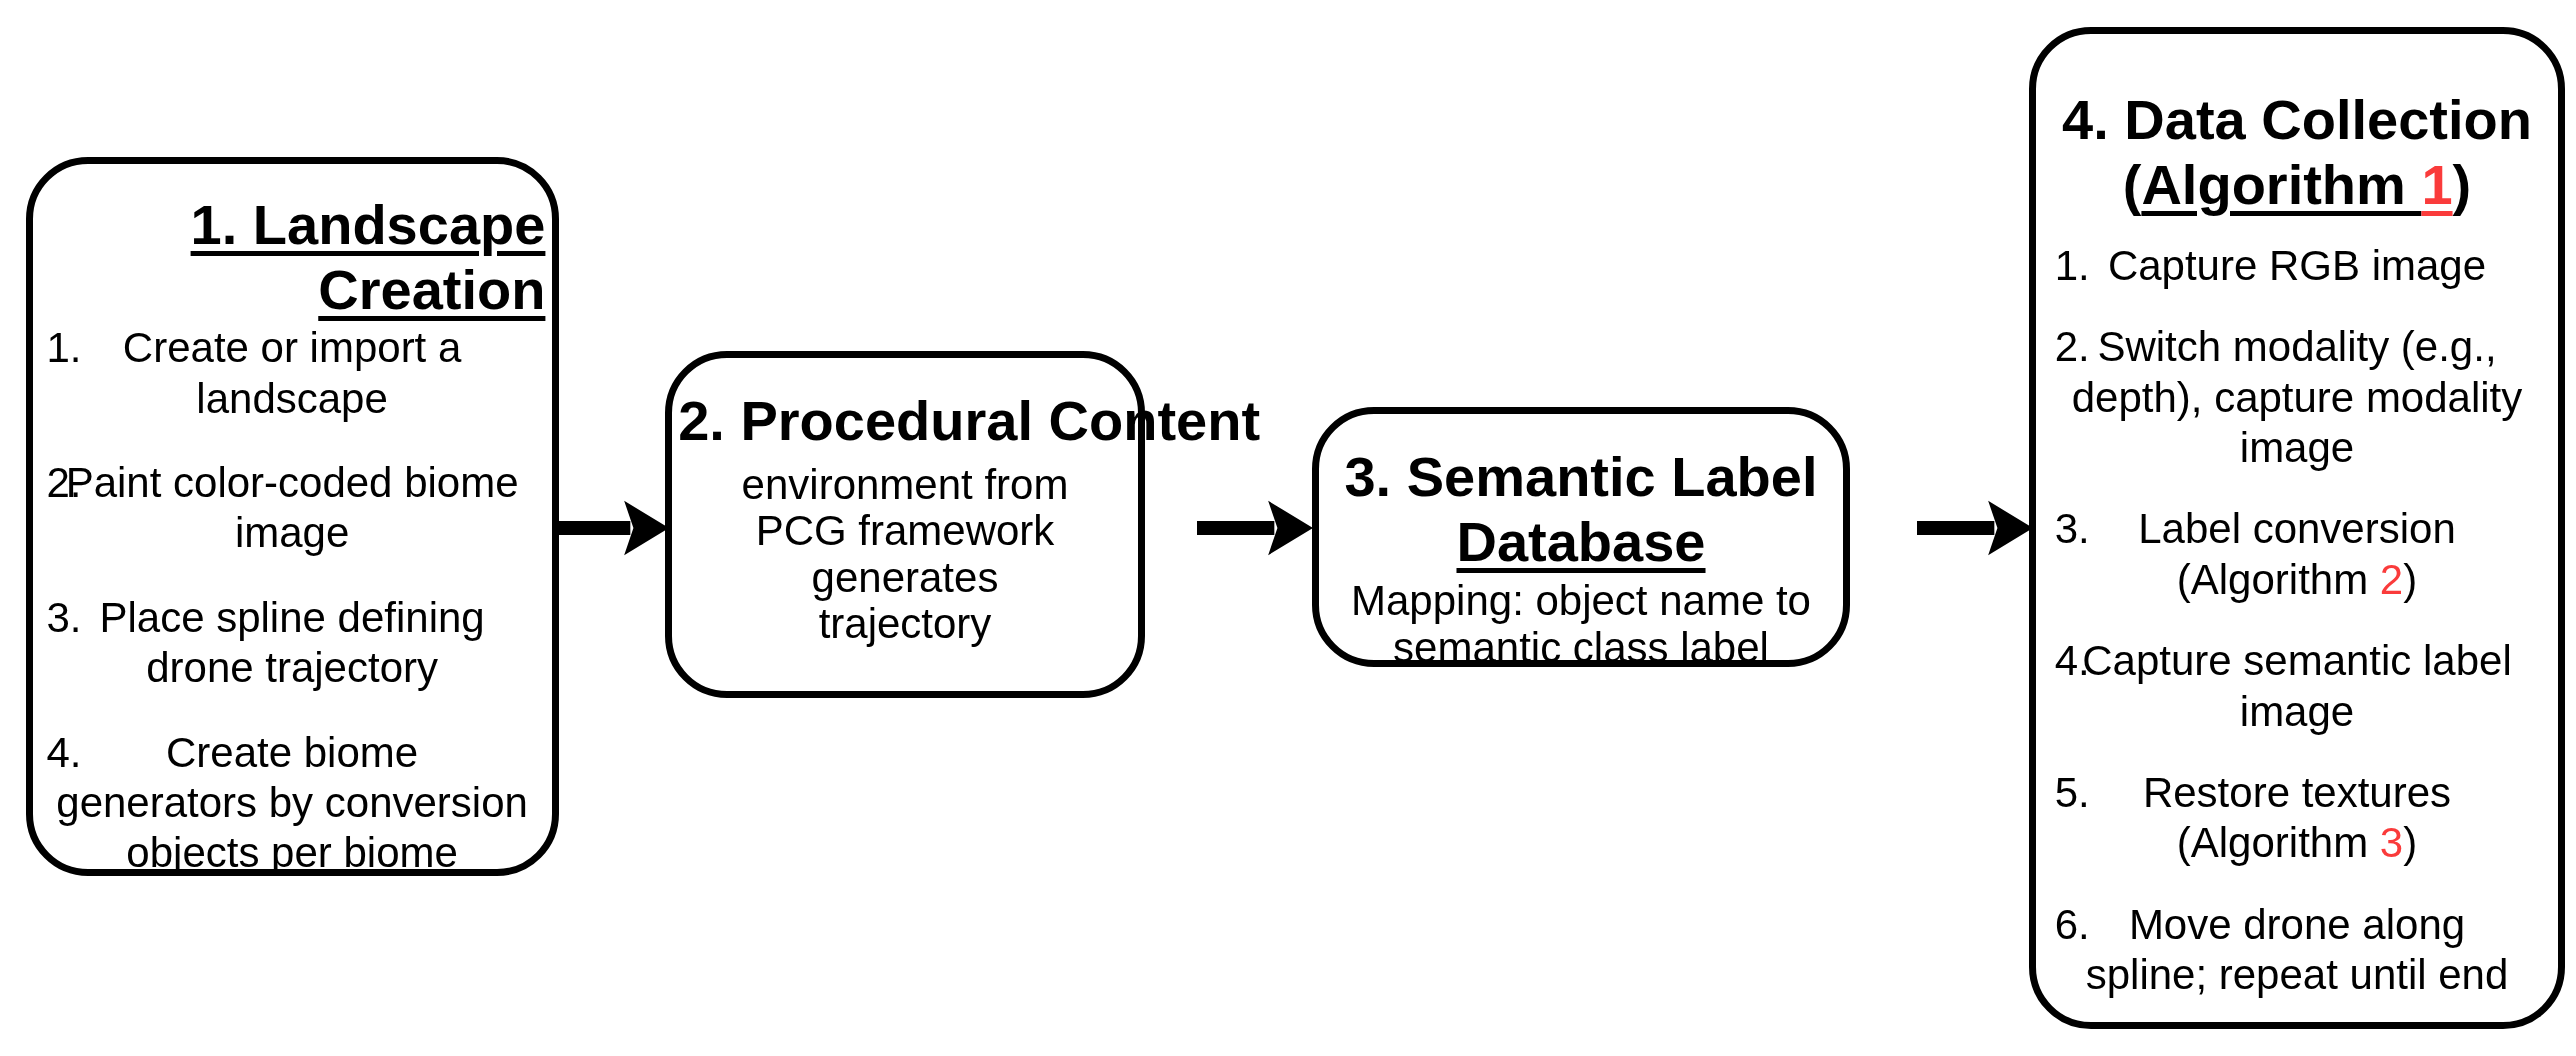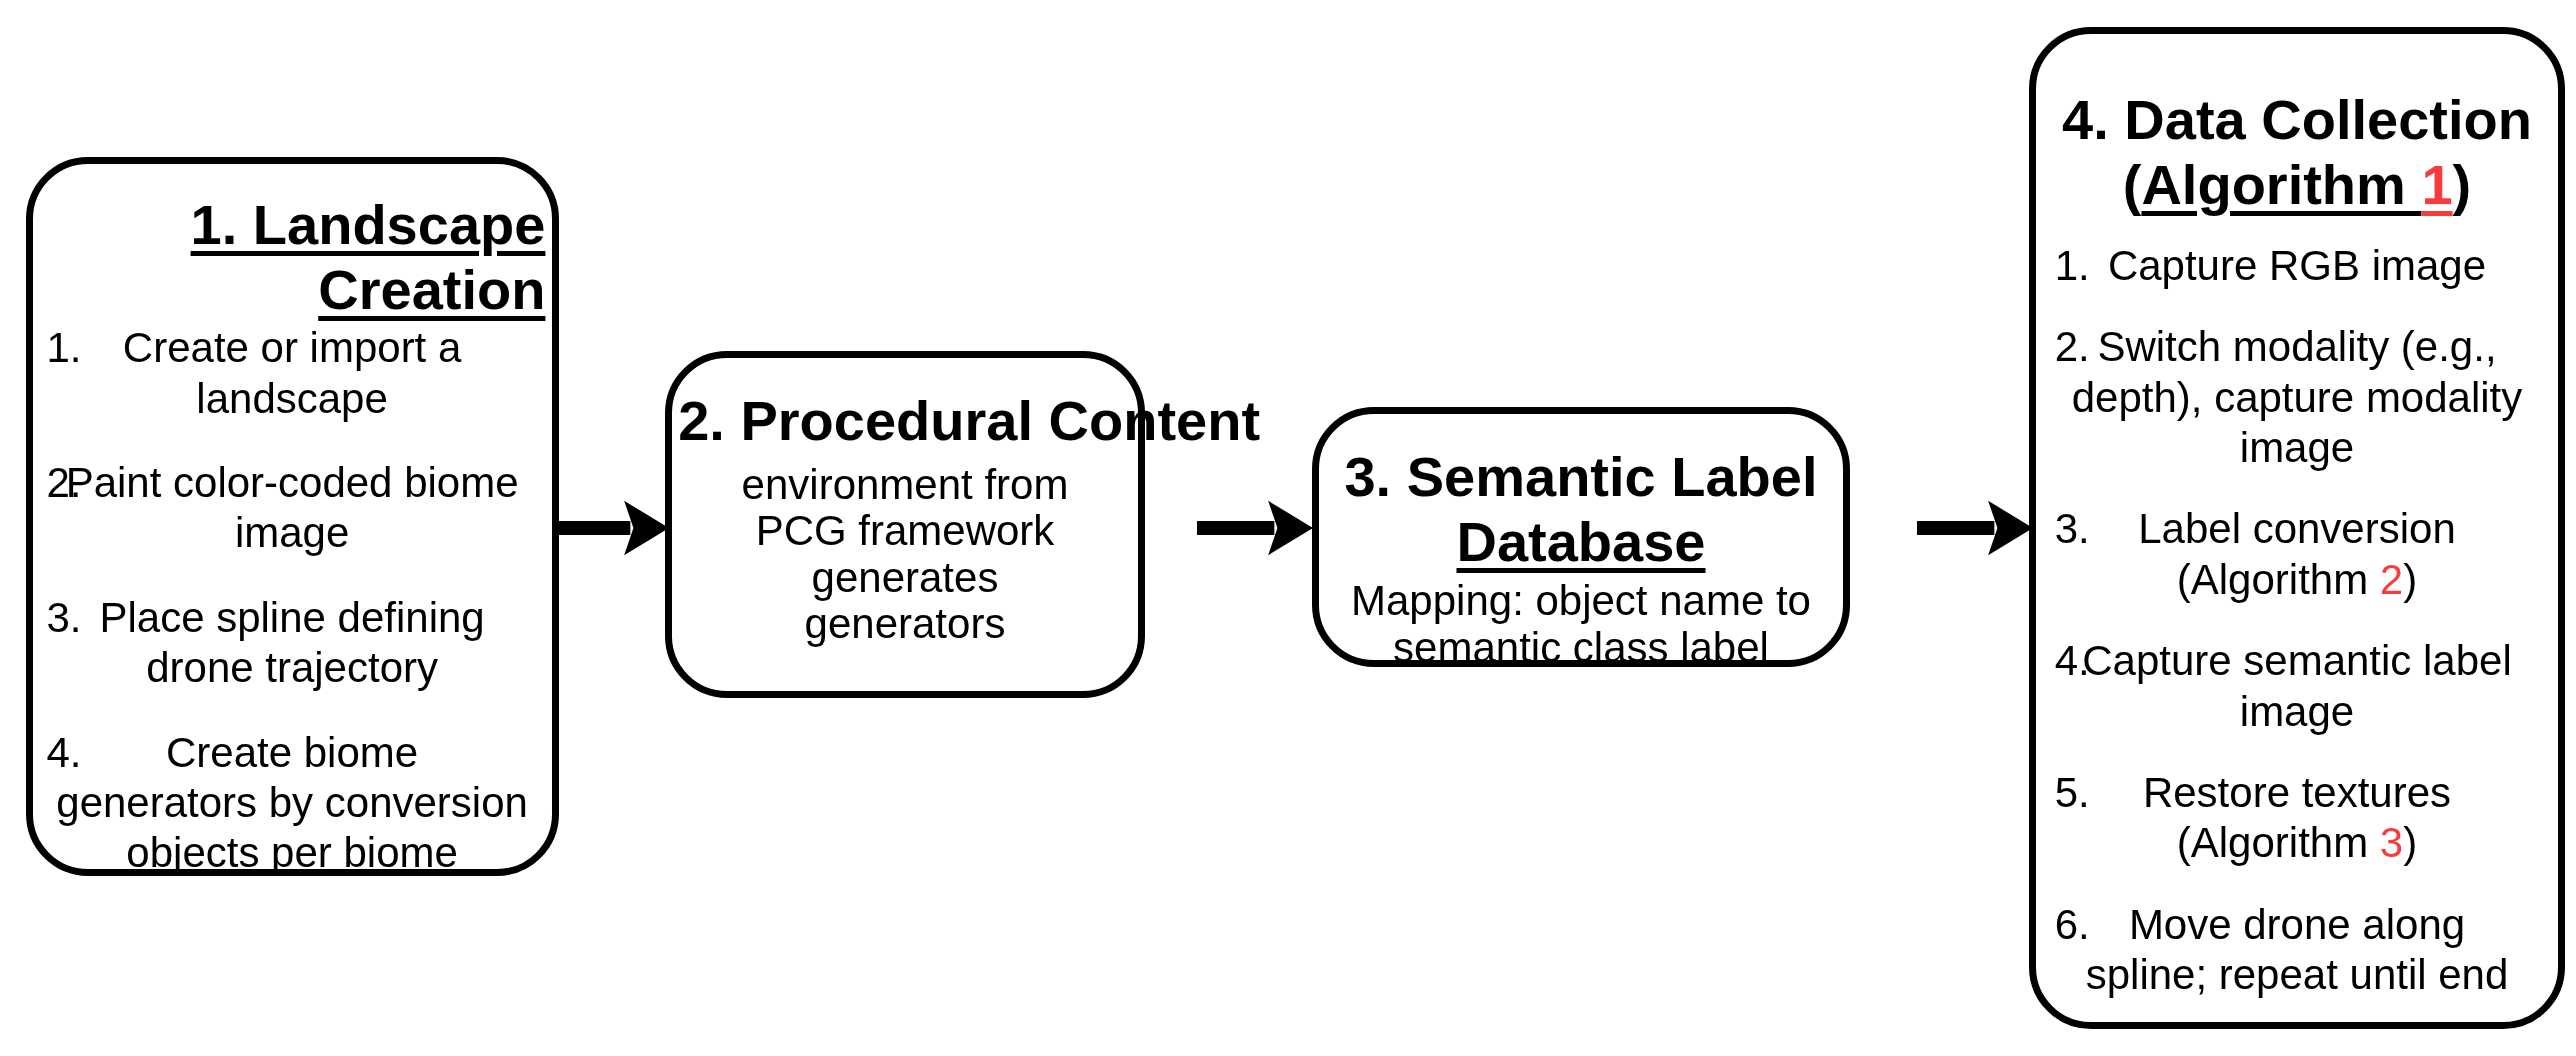--- a/index.html
+++ b/index.html
@@ -108,21 +108,21 @@
     <polygon points="92,10 150,45 92,80 104,45" fill="#000000"></polygon>
   </svg>
 
   <section class="box" id="box2">
     <h2 class="title">
       <span class="title-line">2. Procedural Content</span>
     </h2>
     <p class="body-text">
       <span class="ln">environment from</span>
       <span class="ln">PCG framework generates</span>
-      <span class="ln">generators</span>
+      <span class="ln">trajectory</span>
     </p>
   </section>
 
   <svg class="arrow" id="arrow2" viewBox="0 0 150 90" preserveAspectRatio="none">
     <rect x="0" y="36" width="100" height="18" fill="#000000"></rect>
     <polygon points="92,10 150,45 92,80 104,45" fill="#000000"></polygon>
   </svg>
 
   <section class="box" id="box3">
     <h2 class="title">

